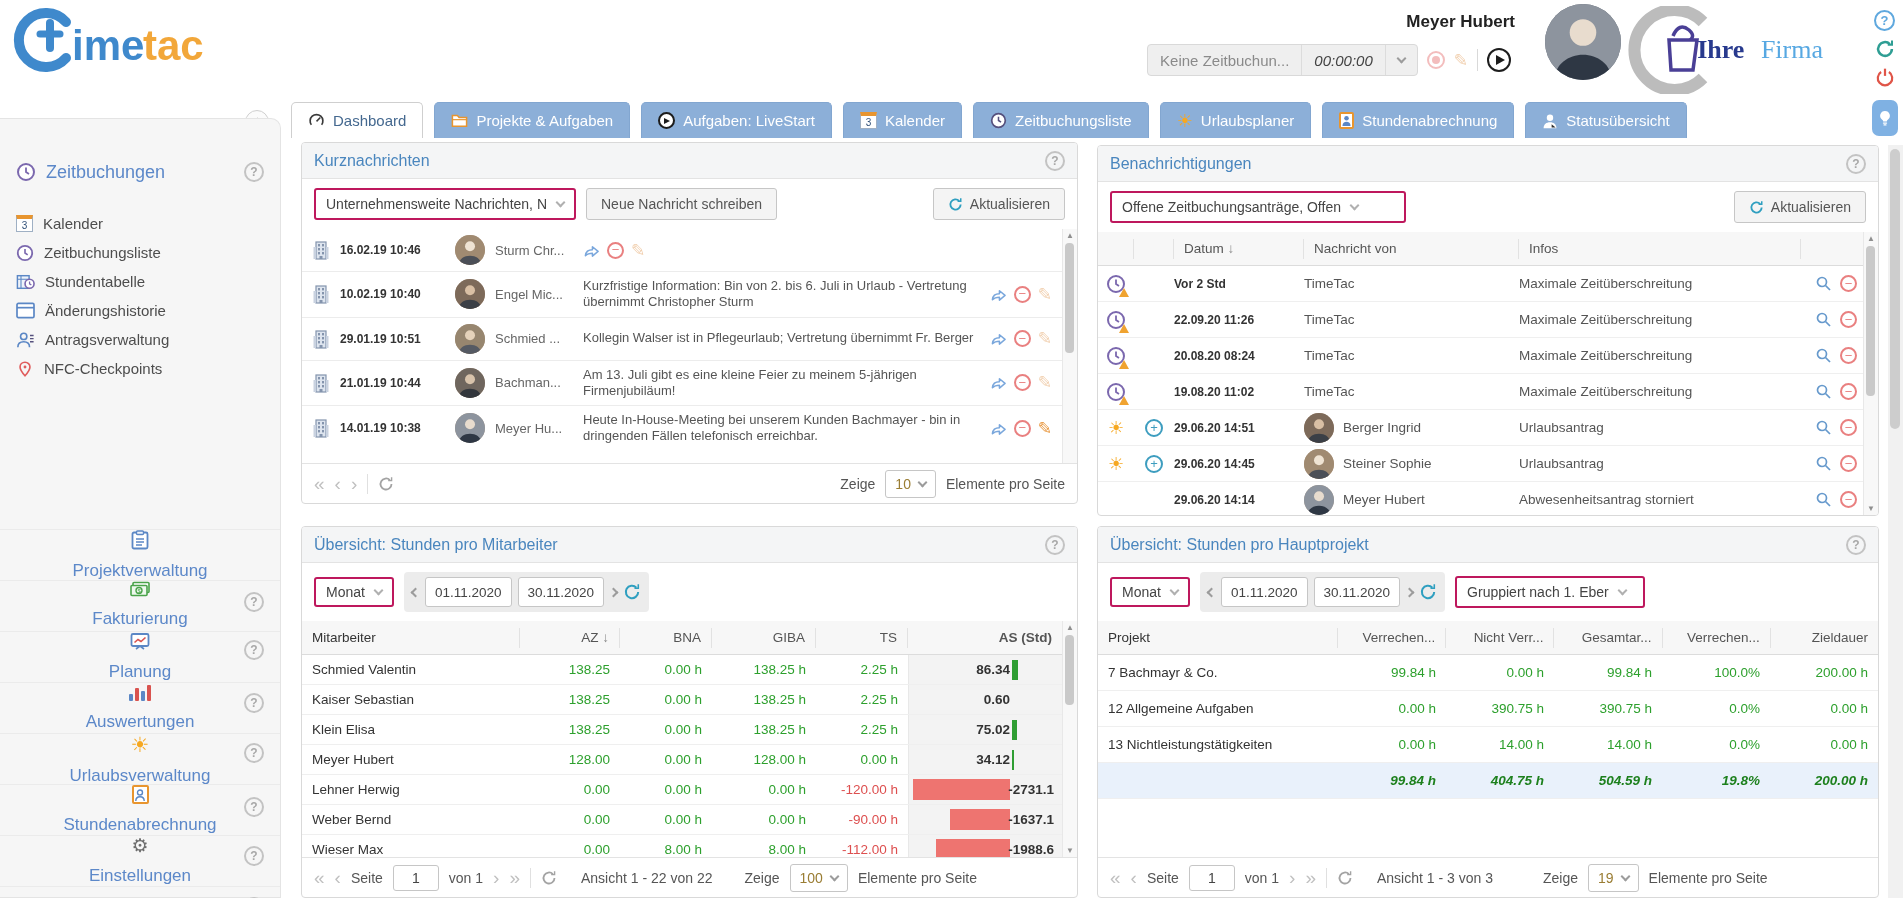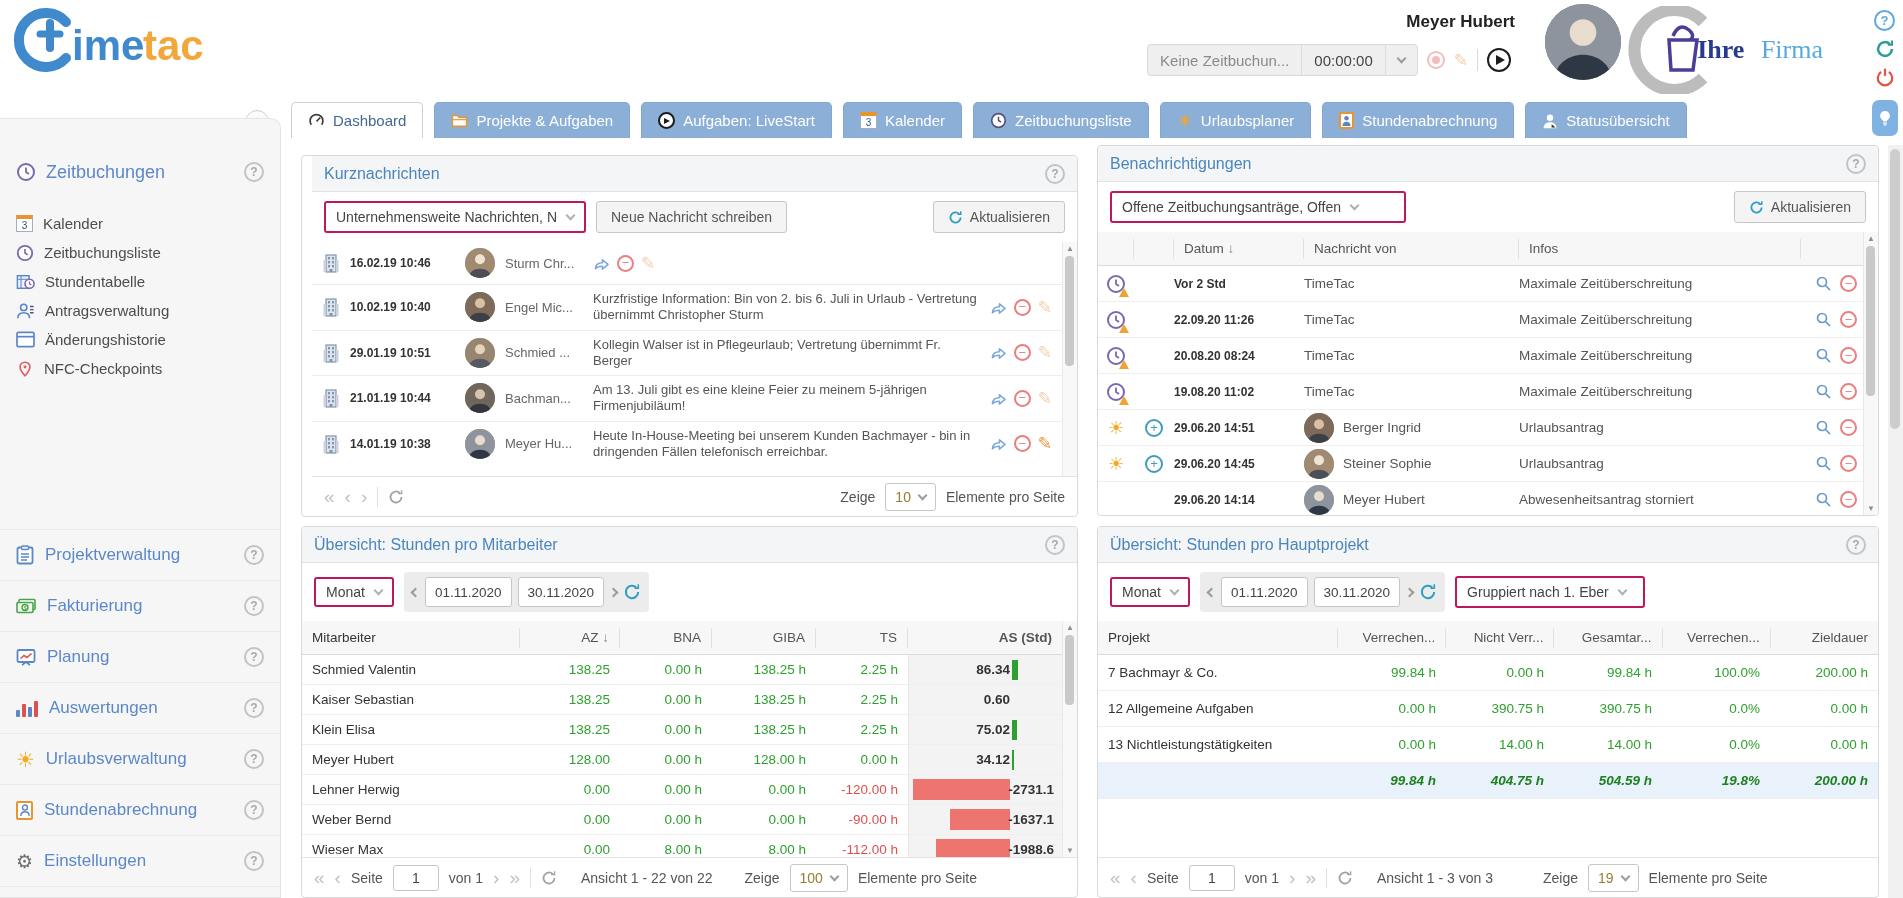--- a/index.html
+++ b/index.html
@@ -7,21 +7,21 @@
     font-family:"Liberation Sans", sans-serif; color:#555; font-size:13px; }
 
   
   #header { position:absolute; left:0; top:0; width:1903px; height:100px; background:#fff; }
   #logo { position:absolute; left:10px; top:6px; }
   #user-name { position:absolute; right:388px; top:12px; font-size:17px; font-weight:bold; color:#222; }
   #tracker { position:absolute; right:392px; top:44px; display:flex; align-items:center; gap:9px; }
   .pill { display:flex; align-items:center; background:#efefef; border:1px solid #d9d9d9; border-radius:4px; height:32px; overflow:hidden; }
   .pill .seg { padding:0 12px; display:flex; align-items:center; height:100%; font-size:15px; color:#8a8a8a; }
   .pill .seg + .seg { border-left:1px solid #dcdcdc; }
-  .pill .time { color:#444; }
+  .pill .time { color:#444;font-style:italic; }
   .chev { width:7px; height:7px; border-right:2px solid #9c9c9c; border-bottom:2px solid #9c9c9c; transform:rotate(45deg); display:inline-block; margin-top:-3px; }
   .chev-l { transform:rotate(135deg); margin:0; }
   .chev-r { transform:rotate(-45deg); margin:0; }
   .stop-ic { width:18px; height:18px; border:2px solid #f3bdbd; border-radius:50%; display:flex; align-items:center; justify-content:center; }
   .stop-ic i { width:8px; height:8px; background:#f3bdbd; border-radius:50%; }
   .pencil { font-size:17px; color:#f1cfae; }
   .pencil.active { color:#e8953a; }
   .vsep { width:1px; height:22px; background:#d9d9d9; }
   .play-ic { width:24px; height:24px; border:2px solid #1d1d1d; border-radius:50%; background:#fff; display:flex; align-items:center; justify-content:center; }
   .play-ic i { width:0; height:0; border-left:9px solid #1d1d1d; border-top:5px solid transparent; border-bottom:5px solid transparent; margin-left:2px; }
@@ -41,26 +41,26 @@
   .tab.active { background:#fff; border-color:#cfcfcf; color:#44688f; }
   #collapse-btn { position:absolute; left:245px; top:110px; width:24px; height:24px; border:1px solid #cfcfcf; background:#fbfbfb; border-radius:50%; display:flex; align-items:center; justify-content:center; }
   #collapse-btn .chev { border-color:#9a9a9a; }
 
   
   #sidebar { position:absolute; left:0; top:118px; width:281px; height:780px; background:#f6f6f6; border:1px solid #e4e4e4; border-left:none; border-radius:0 10px 0 0; }
   .sb-head { display:flex; align-items:center; gap:10px; padding:0 16px; height:46px; margin-top:30px; font-size:18px; color:#5c88c9; }
   .sb-items { padding:14px 16px 0 16px; }
   .sb-item { display:flex; align-items:center; gap:10px; height:29px; font-size:15px; color:#4d4d4d; }
   .sb-sections { margin-top:146px; border-top:1px solid #ebebeb; }
-  .sb-sec { display:flex; align-items:center; gap:11px; height:51px; padding:0 16px; border-bottom:1px solid #ebebeb; font-size:17px; color:#5c88c9; }
+  .sb-sec { display:flex; align-items:center; gap:11px; height:51px; padding:0 16px; border-bottom:1px solid #ebebeb; font-size:17px; color:#5c88c9;flex-direction:column; }
   .qmark { width:20px; height:20px; border-radius:50%; border:2px solid #c3c3c3; color:#a8a8a8; font-size:12px; font-weight:bold; display:flex; align-items:center; justify-content:center; margin-left:auto; flex:none; }
 
   
   .pnl { position:absolute; background:#fff; border:1px solid #d9d9d9; border-radius:4px; overflow:hidden; display:flex; flex-direction:column; }
-  #panel-messages     { left:301px; top:155px; width:777px; height:362px;padding-left:10px; }
+  #panel-messages     { left:301px; top:142px; width:777px; height:362px; }
   #panel-notifications{ left:1097px; top:145px; width:782px; height:371px; }
   #panel-employees    { left:301px; top:526px; width:777px; height:372px; }
   #panel-projects     { left:1097px; top:526px; width:782px; height:372px; }
   .ph { height:36px; flex:none; background:#f4f5f6; border-bottom:1px solid #e3e3e3; display:flex; align-items:center; padding:0 12px; color:#4a86be; font-size:16px; }
   .tbar { flex:none; display:flex; align-items:center; gap:10px; padding:9px 12px; }
   .sel { display:flex; align-items:center; background:#fff; border:2px solid #be185d; border-radius:3px; height:32px; padding:0 10px; color:#444; font-size:14px; white-space:nowrap; }
   .sel span.txt { overflow:hidden; text-overflow:ellipsis; }
   .sel .chev { margin-left:10px; flex:none; border-color:#b0b0b0; }
   .btn { display:flex; align-items:center; gap:7px; background:#f4f4f4; border:1px solid #c6c6c6; border-radius:3px; height:32px; padding:0 14px; color:#555; font-size:14px; white-space:nowrap; }
   .right { margin-left:auto; }
@@ -332,36 +332,36 @@
             <rect x="1" y="3" width="13" height="14" fill="#eef3fa" stroke="#5b87c5" stroke-width="1.6"></rect>
             <path d="M1 7h13M5 3v14" stroke="#5b87c5" stroke-width="1.2"></path>
             <circle cx="14.5" cy="12" r="5" fill="#fff" stroke="#7b68ae" stroke-width="1.8"></circle>
             <path d="M14.5 9.5V12l2 1.4" stroke="#7b68ae" stroke-width="1.4" fill="none"></path>
           </svg>
       </span>
       <span>Stundentabelle</span>
     </div>
     <div class="sb-item">
       <span class="icn">
+        <svg width="19" height="17" viewBox="0 0 20 18">
+            <rect x="1" y="1.5" width="18" height="15" rx="1.5" fill="#fff" stroke="#5b87c5" stroke-width="1.8"></rect>
+            <path d="M1 6h18" stroke="#5b87c5" stroke-width="1.8"></path>
+          </svg>
+      </span>
+      <span>Änderungshistorie</span>
+    </div>
+    <div class="sb-item">
+      <span class="icn">
         <svg width="19" height="18" viewBox="0 0 20 20" fill="none" stroke="#5b87c5" stroke-width="1.8">
             <circle cx="8" cy="6" r="3.5"></circle>
             <path d="M1.5 18c0-4 3-6 6.5-6s6.5 2 6.5 6"></path>
             <path d="M15 5h4M15 8.5h4M15 12h4" stroke="#55507d" stroke-width="1.6"></path>
           </svg>
       </span>
       <span>Antragsverwaltung</span>
-    </div>
-    <div class="sb-item">
-      <span class="icn">
-        <svg width="19" height="17" viewBox="0 0 20 18">
-            <rect x="1" y="1.5" width="18" height="15" rx="1.5" fill="#fff" stroke="#5b87c5" stroke-width="1.8"></rect>
-            <path d="M1 6h18" stroke="#5b87c5" stroke-width="1.8"></path>
-          </svg>
-      </span>
-      <span>Änderungshistorie</span>
     </div>
     <div class="sb-item">
       <span class="icn">
         <svg width="18" height="18" viewBox="0 0 20 20" fill="none" stroke="#e05c5c" stroke-width="1.8">
             <path d="M10 2.5c-3.2 0-5.5 2.3-5.5 5.2 0 3.6 5.5 9.8 5.5 9.8s5.5-6.2 5.5-9.8c0-2.9-2.3-5.2-5.5-5.2z"></path>
             <circle cx="10" cy="7.8" r="1.6" fill="#e05c5c" stroke="none"></circle>
           </svg>
       </span>
       <span>NFC-Checkpoints</span>
     </div>

